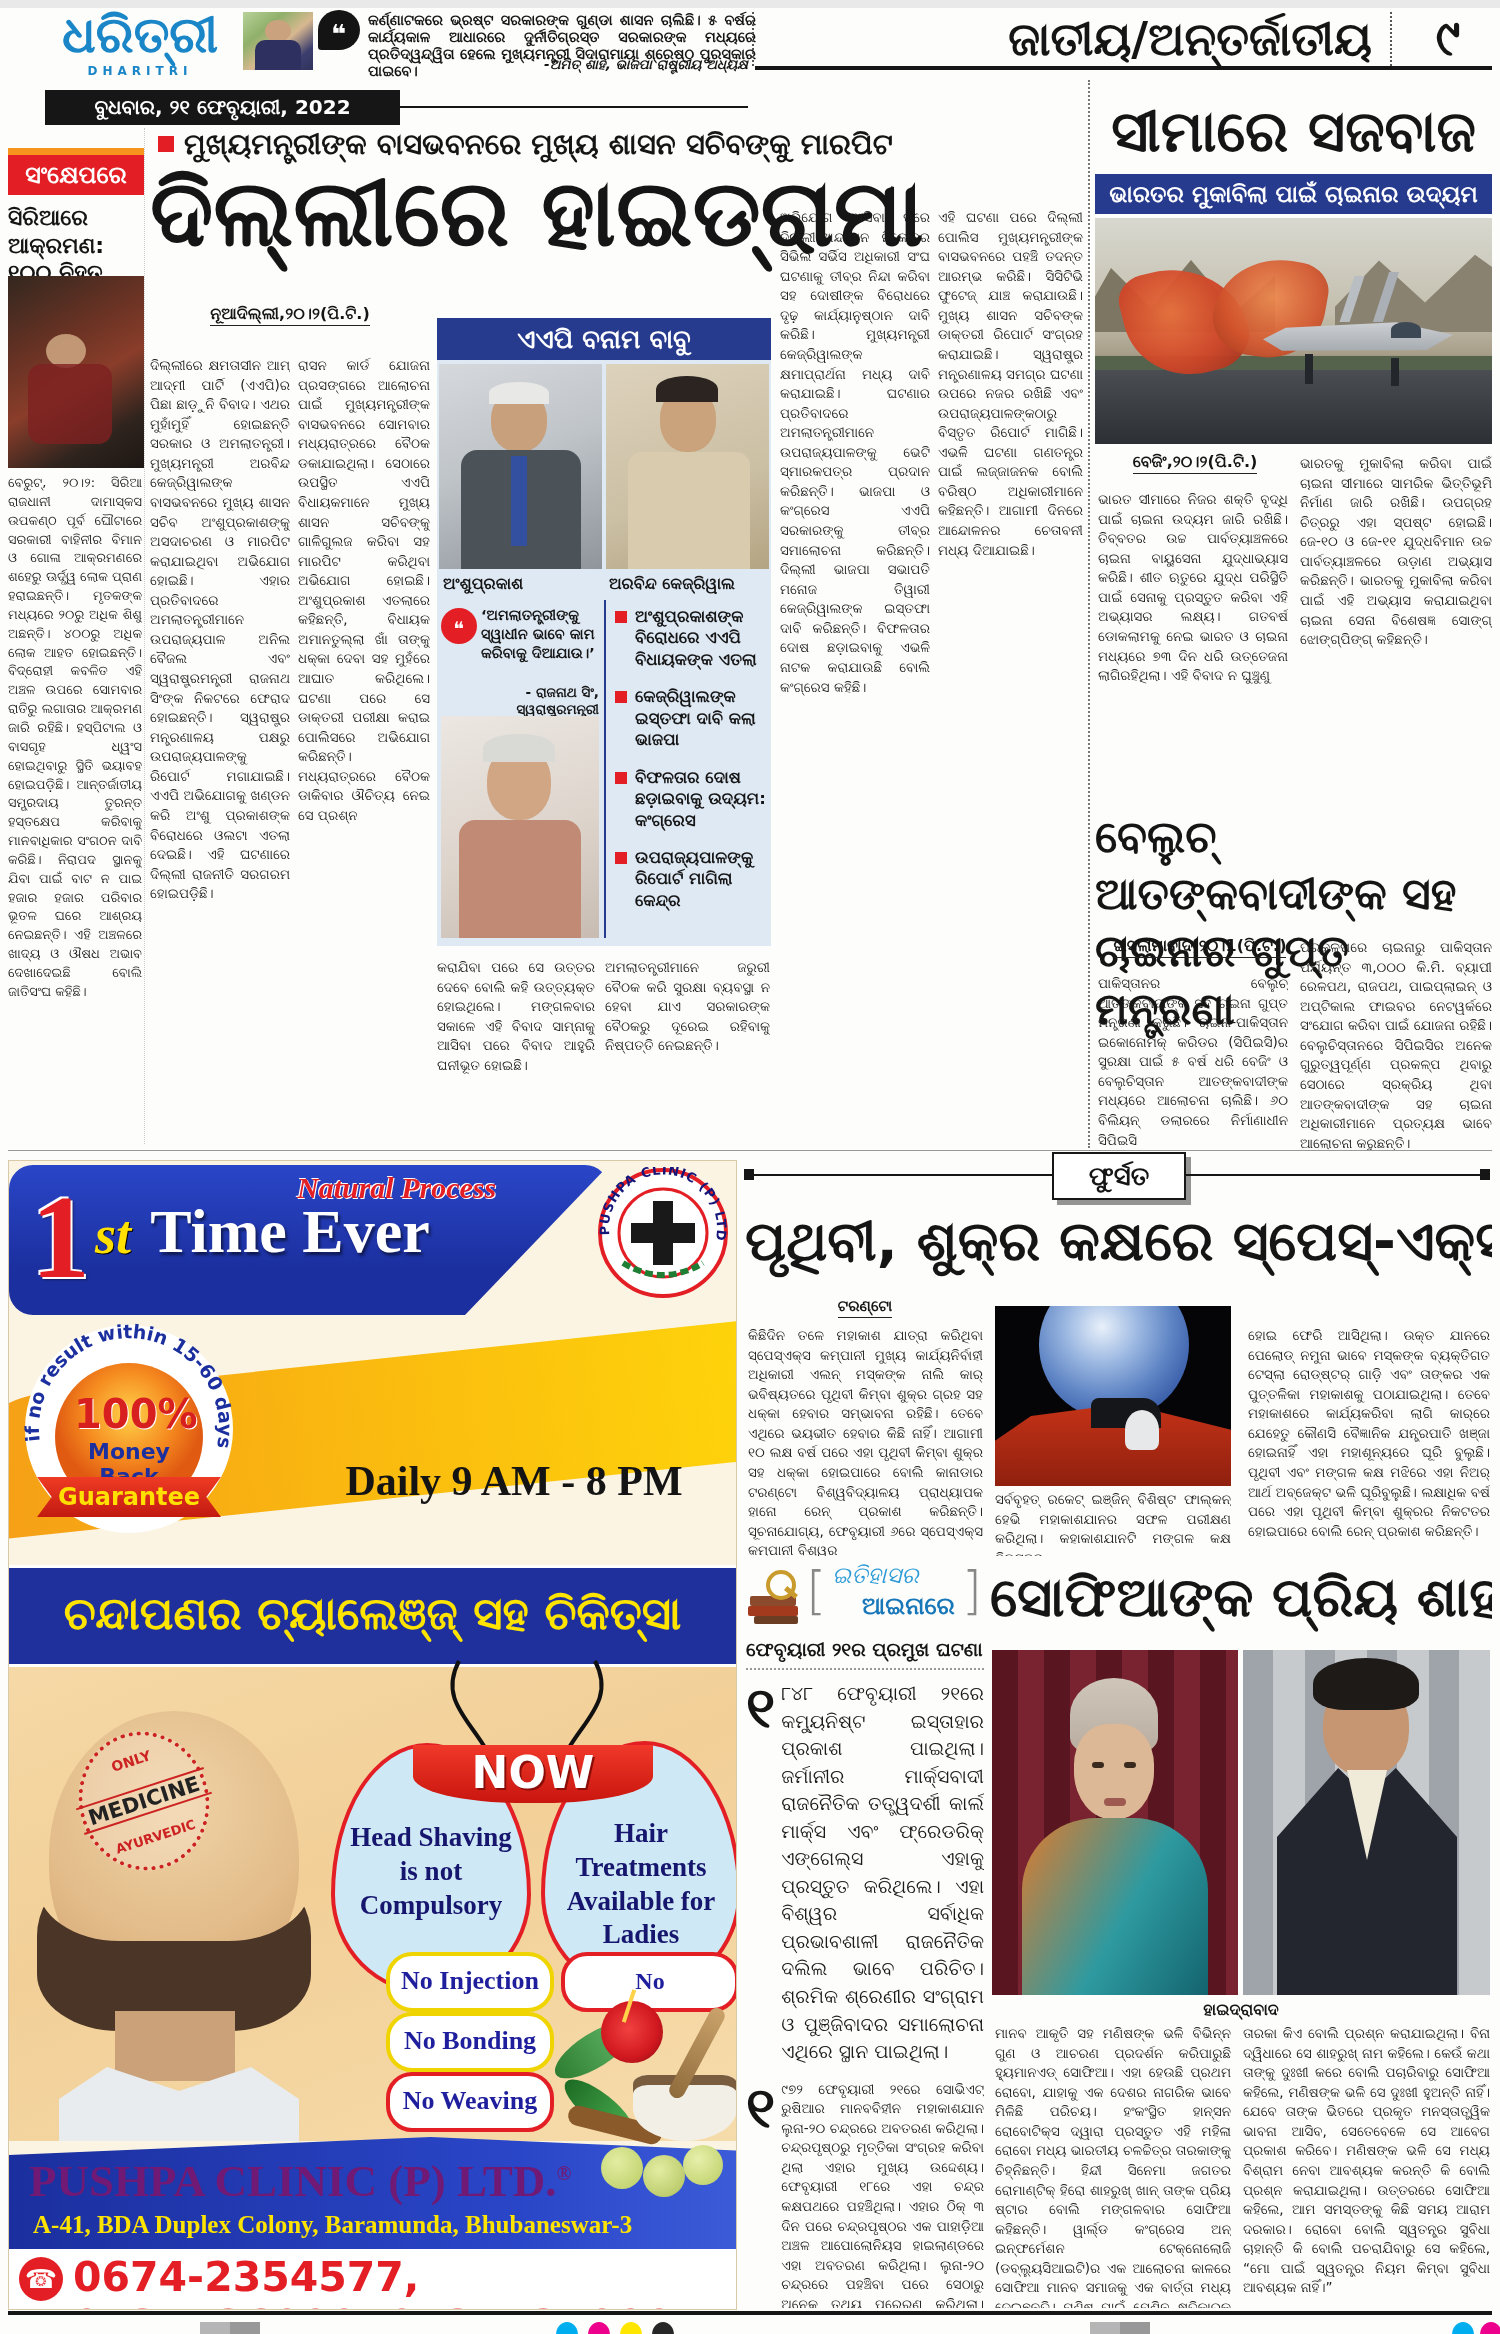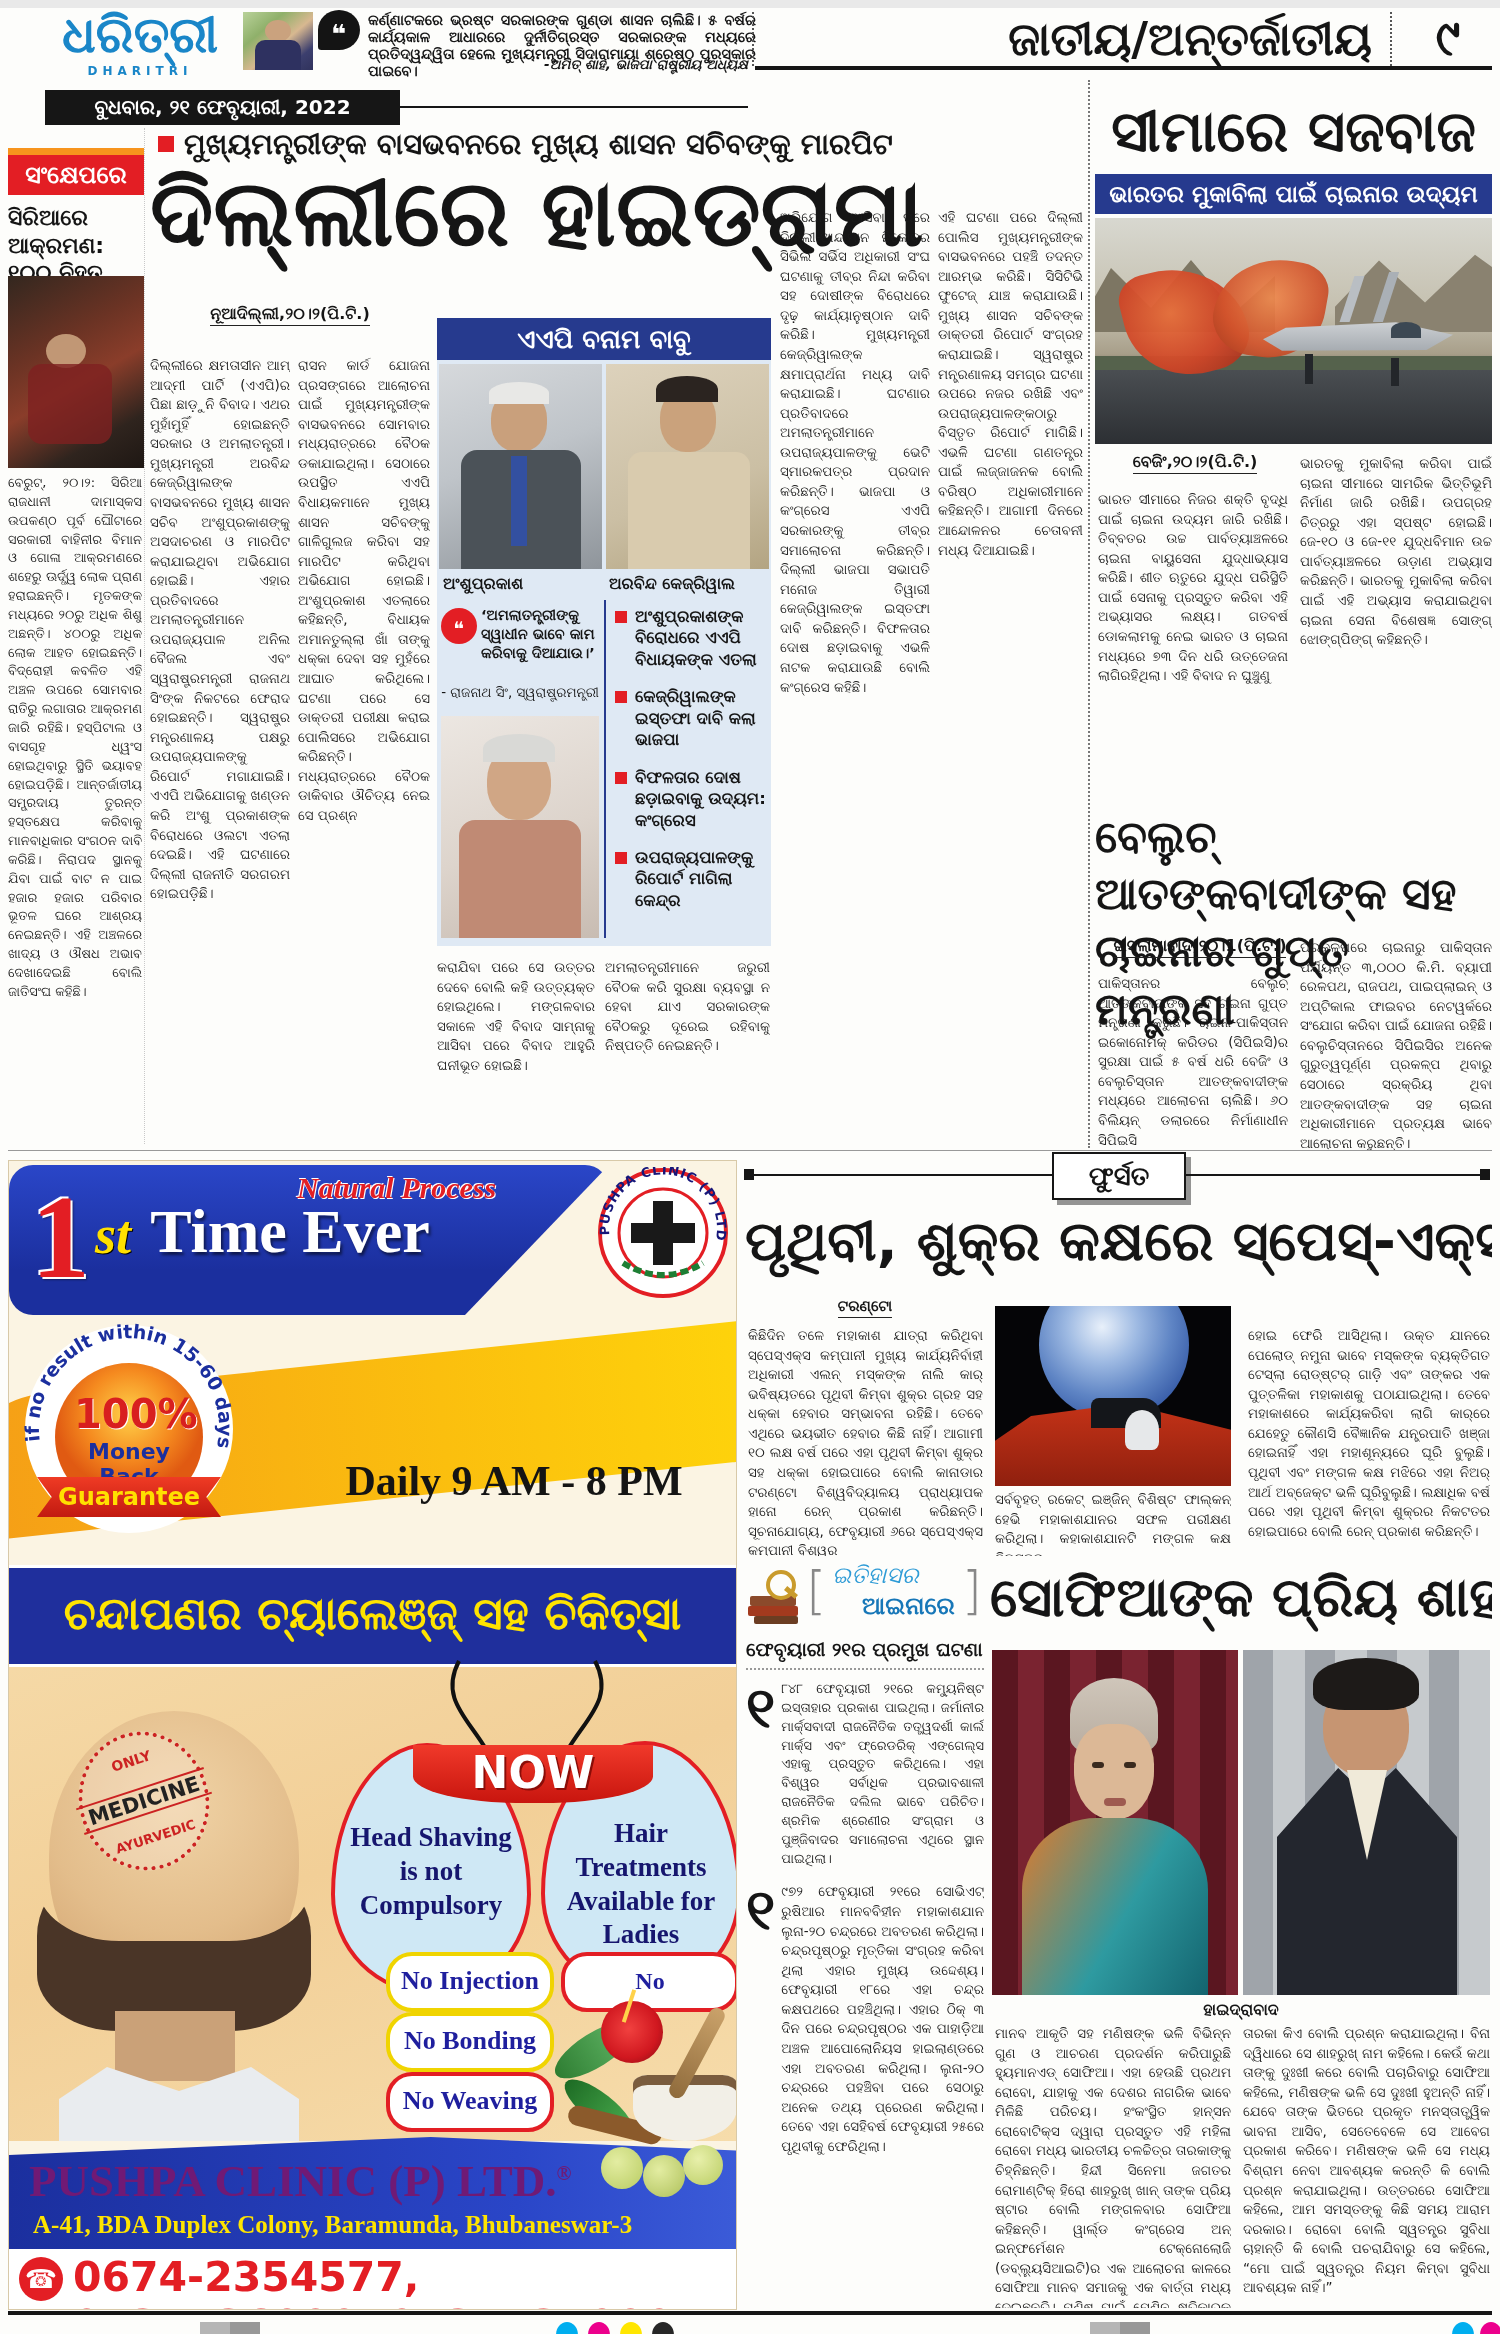--- a/index.html
+++ b/index.html
@@ -86,21 +86,21 @@
       <div class="ab" style="left:50px;top:12px;width:62px;height:26px;border-radius:50% 50% 0 0;background:#2b2420"></div>
       <div class="ab" style="left:22px;top:88px;width:122px;height:118px;border-radius:14px 14px 0 0;background:#d9cbae"></div>
     </div>
     <div class="ab" style="left:6px;top:256px;width:160px;font-size:16px;font-weight:bold">ଅଂଶୁପ୍ରକାଶ</div>
     <div class="ab" style="left:172px;top:256px;width:160px;font-size:16px;font-weight:bold">ଅରବିନ୍ଦ କେଜ୍ରିୱାଲ</div>
 
     <div class="ab" style="left:167px;top:282px;height:338px;border-left:2px solid #263a8e"></div>
 
     <div class="ab" style="left:4px;top:290px;width:36px;height:36px;background:#e31e24;border-radius:50%;color:#fff;font-size:20px;text-align:center;line-height:42px">❝</div>
     <div class="ab" style="left:44px;top:288px;width:118px;font-size:14.5px;font-weight:bold;line-height:1.3">‘ଅମଲାତନ୍ତ୍ରୀଙ୍କୁ ସ୍ୱାଧୀନ ଭାବେ କାମ କରିବାକୁ ଦିଆଯାଉ।’</div>
-    <div class="ab" style="left:4px;top:366px;width:158px;text-align:right;font-size:13.5px;font-weight:normal">- ରାଜନାଥ ସିଂ, ସ୍ୱରାଷ୍ଟ୍ରମନ୍ତ୍ରୀ</div>
+    <div class="ab" style="left:4px;top:366px;width:158px;text-align:right;font-size:13.5px;font-weight:bold">- ରାଜନାଥ ସିଂ, ସ୍ୱରାଷ୍ଟ୍ରମନ୍ତ୍ରୀ</div>
     <div class="ph" style="left:4px;top:398px;width:158px;height:222px;background:linear-gradient(160deg,#ece7e2 0%,#ddd4cc 55%,#c8bcb2 100%)">
       <div class="ab" style="left:46px;top:30px;width:64px;height:74px;border-radius:46%;background:#d0a685"></div>
       <div class="ab" style="left:42px;top:18px;width:72px;height:28px;border-radius:50% 50% 0 0;background:#d9d9d6"></div>
       <div class="ab" style="left:18px;top:104px;width:122px;height:118px;border-radius:16px 16px 0 0;background:#c08a74"></div>
     </div>
 
     <div class="ab" style="left:178px;top:288px;width:152px">
       <div style="display:flex;margin-bottom:16px">
           <div class="bullet-sq"></div>
           <div style="font-size:16.5px;font-weight:bold;line-height:1.3">ଅଂଶୁପ୍ରକାଶଙ୍କ ବିରୋଧରେ ଏଏପି ବିଧାୟକଙ୍କ ଏତଲା</div>
@@ -304,21 +304,21 @@
       <div style="position:absolute;left:56px;top:32px;font-size:24px;font-weight:bold;color:#1777b8">ଆଇନାରେ</div>
       <span style="position:absolute;right:0;top:0;font-size:52px;color:#888;font-weight:200">]</span>
     </div>
   </div>
   <div class="ab" style="left:746px;top:1630px;width:238px;font-size:19px;font-weight:bold">ଫେବୃୟାରୀ ୨୧ର ପ୍ରମୁଖ ଘଟଣା</div>
   <div class="ab" style="left:746px;top:1660px;width:238px;border-top:2px dotted #999"></div>
 
   <div class="ab" style="left:746px;top:1672px;width:238px;height:628px;overflow:hidden">
     <div style="overflow:hidden">
       <span style="float:left;font-size:56px;font-weight:bold;line-height:.85;margin:4px 6px 0 0">୧</span>
-      <span class="j" style="display:block;font-size:13px">୮୪୮ ଫେବୃୟାରୀ ୨୧ରେ କମ୍ୟୁନିଷ୍ଟ ଇସ୍ତାହାର ପ୍ରକାଶ ପାଇଥିଲା। ଜର୍ମାନୀର ମାର୍କ୍ସବାଦୀ ରାଜନୈତିକ ତତ୍ତ୍ୱଦର୍ଶୀ କାର୍ଲ ମାର୍କ୍ସ ଏବଂ ଫ୍ରେଡରିକ୍ ଏଙ୍ଗେଲ୍ସ ଏହାକୁ ପ୍ରସ୍ତୁତ କରିଥିଲେ। ଏହା ବିଶ୍ୱର ସର୍ବାଧିକ ପ୍ରଭାବଶାଳୀ ରାଜନୈତିକ ଦଲିଲ ଭାବେ ପରିଚିତ। ଶ୍ରମିକ ଶ୍ରେଣୀର ସଂଗ୍ରାମ ଓ ପୁଞ୍ଜିବାଦର ସମାଲୋଚନା ଏଥିରେ ସ୍ଥାନ ପାଇଥିଲା।</span>
+      <span class="j" style="display:block;font-size:19px">୮୪୮ ଫେବୃୟାରୀ ୨୧ରେ କମ୍ୟୁନିଷ୍ଟ ଇସ୍ତାହାର ପ୍ରକାଶ ପାଇଥିଲା। ଜର୍ମାନୀର ମାର୍କ୍ସବାଦୀ ରାଜନୈତିକ ତତ୍ତ୍ୱଦର୍ଶୀ କାର୍ଲ ମାର୍କ୍ସ ଏବଂ ଫ୍ରେଡରିକ୍ ଏଙ୍ଗେଲ୍ସ ଏହାକୁ ପ୍ରସ୍ତୁତ କରିଥିଲେ। ଏହା ବିଶ୍ୱର ସର୍ବାଧିକ ପ୍ରଭାବଶାଳୀ ରାଜନୈତିକ ଦଲିଲ ଭାବେ ପରିଚିତ। ଶ୍ରମିକ ଶ୍ରେଣୀର ସଂଗ୍ରାମ ଓ ପୁଞ୍ଜିବାଦର ସମାଲୋଚନା ଏଥିରେ ସ୍ଥାନ ପାଇଥିଲା।</span>
     </div>
     <div style="overflow:hidden;margin-top:14px">
       <span style="float:left;font-size:56px;font-weight:bold;line-height:.85;margin:4px 6px 0 0">୧</span>
       <span class="j" style="display:block;font-size:13.5px">୯୭୨ ଫେବୃୟାରୀ ୨୧ରେ ସୋଭିଏଟ୍ ରୁଷିଆର ମାନବବିହୀନ ମହାକାଶଯାନ ଲୁନା-୨୦ ଚନ୍ଦ୍ରରେ ଅବତରଣ କରିଥିଲା। ଚନ୍ଦ୍ରପୃଷ୍ଠରୁ ମୃତ୍ତିକା ସଂଗ୍ରହ କରିବା ଥିଲା ଏହାର ମୁଖ୍ୟ ଉଦ୍ଦେଶ୍ୟ। ଫେବୃୟାରୀ ୧୮ରେ ଏହା ଚନ୍ଦ୍ର କକ୍ଷପଥରେ ପହଞ୍ଚିଥିଲା। ଏହାର ଠିକ୍ ୩ ଦିନ ପରେ ଚନ୍ଦ୍ରପୃଷ୍ଠର ଏକ ପାହାଡ଼ିଆ ଅଞ୍ଚଳ ଆପୋଲୋନିୟସ ହାଇଲାଣ୍ଡରେ ଏହା ଅବତରଣ କରିଥିଲା। ଲୁନା-୨୦ ଚନ୍ଦ୍ରରେ ପହଞ୍ଚିବା ପରେ ସେଠାରୁ ଅନେକ ତଥ୍ୟ ପ୍ରେରଣ କରିଥିଲା। ତେବେ ଏହା ସେହିବର୍ଷ ଫେବୃୟାରୀ ୨୫ରେ ପୃଥିବୀକୁ ଫେରିଥିଲା।</span>
     </div>
   </div>
 
   <div class="ab ctr" style="left:990px;top:1548px;width:502px;height:80px;font-size:54px;font-weight:bold;line-height:84px;white-space:nowrap;overflow:hidden">ସୋଫିଆଙ୍କ ପ୍ରିୟ ଶାହରୁଖ</div>
   <div class="ph" style="left:992px;top:1642px;width:246px;height:345px;background:repeating-linear-gradient(90deg,#5a1620 0 26px,#7a2330 26px 52px)">
     <div class="ab" style="left:78px;top:28px;width:88px;height:74px;border-radius:50% 50% 20% 20%;background:linear-gradient(180deg,#cfc6ba 0%,#b9ada0 100%)"></div>

